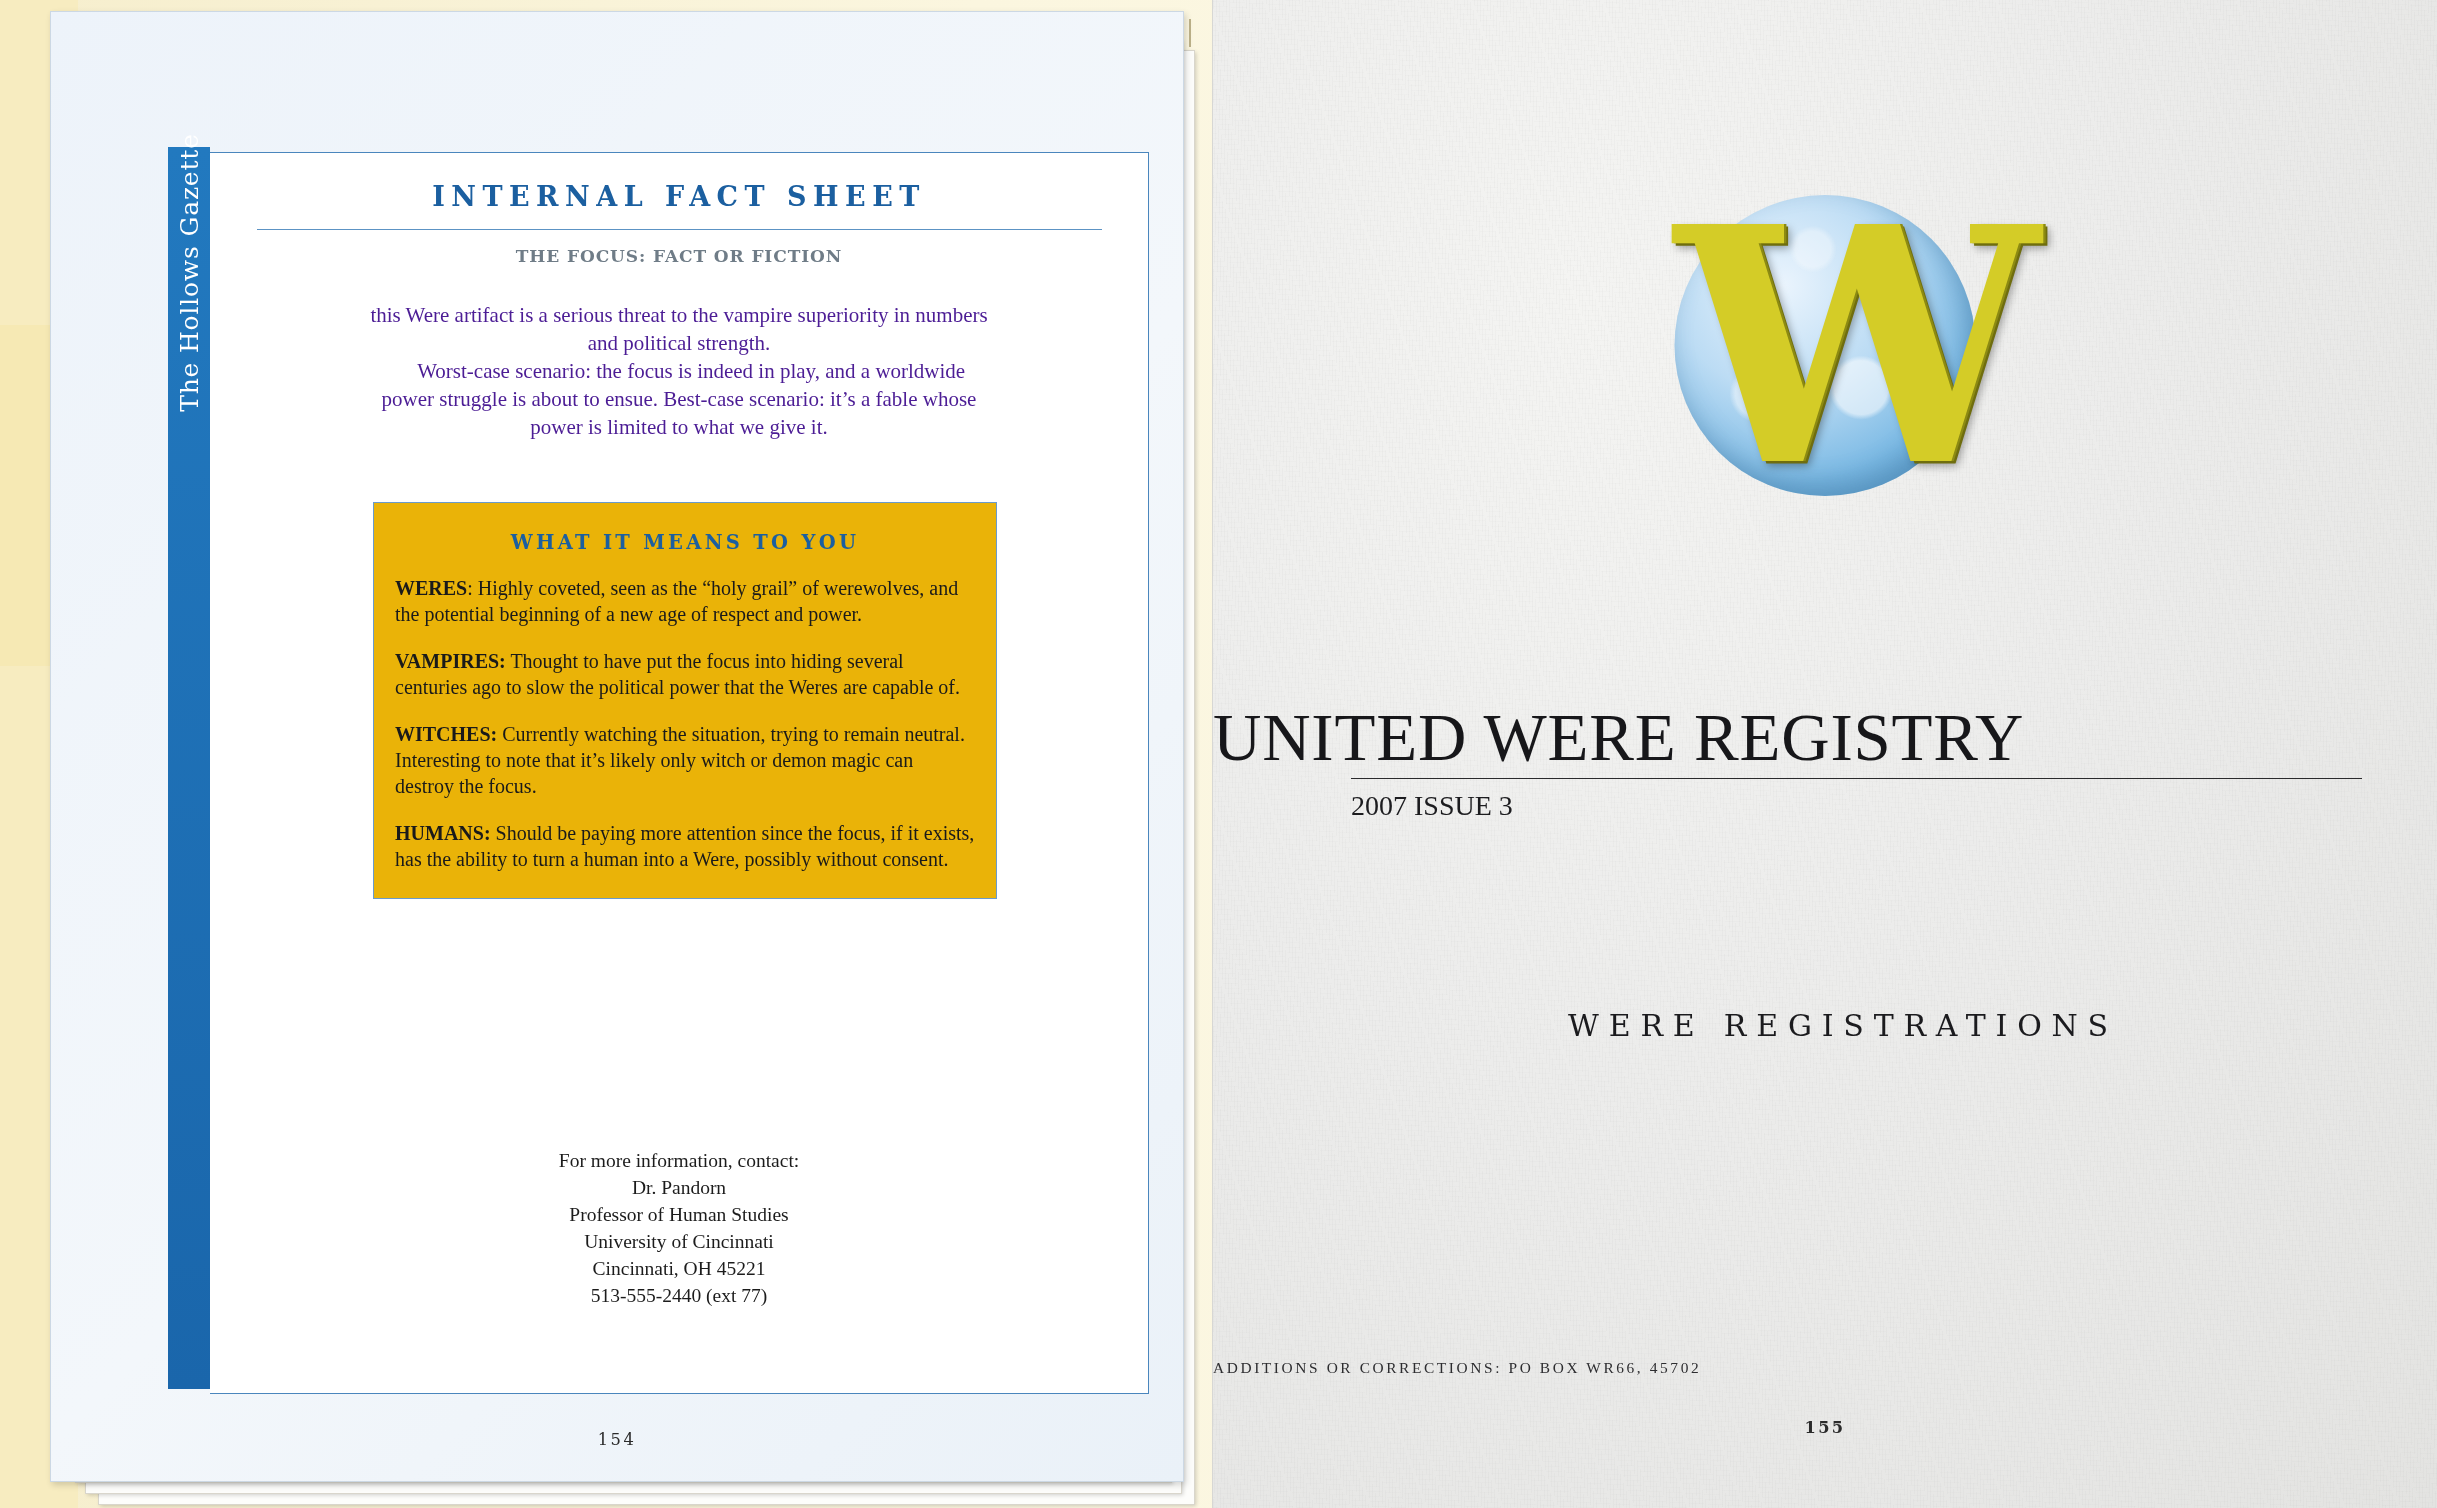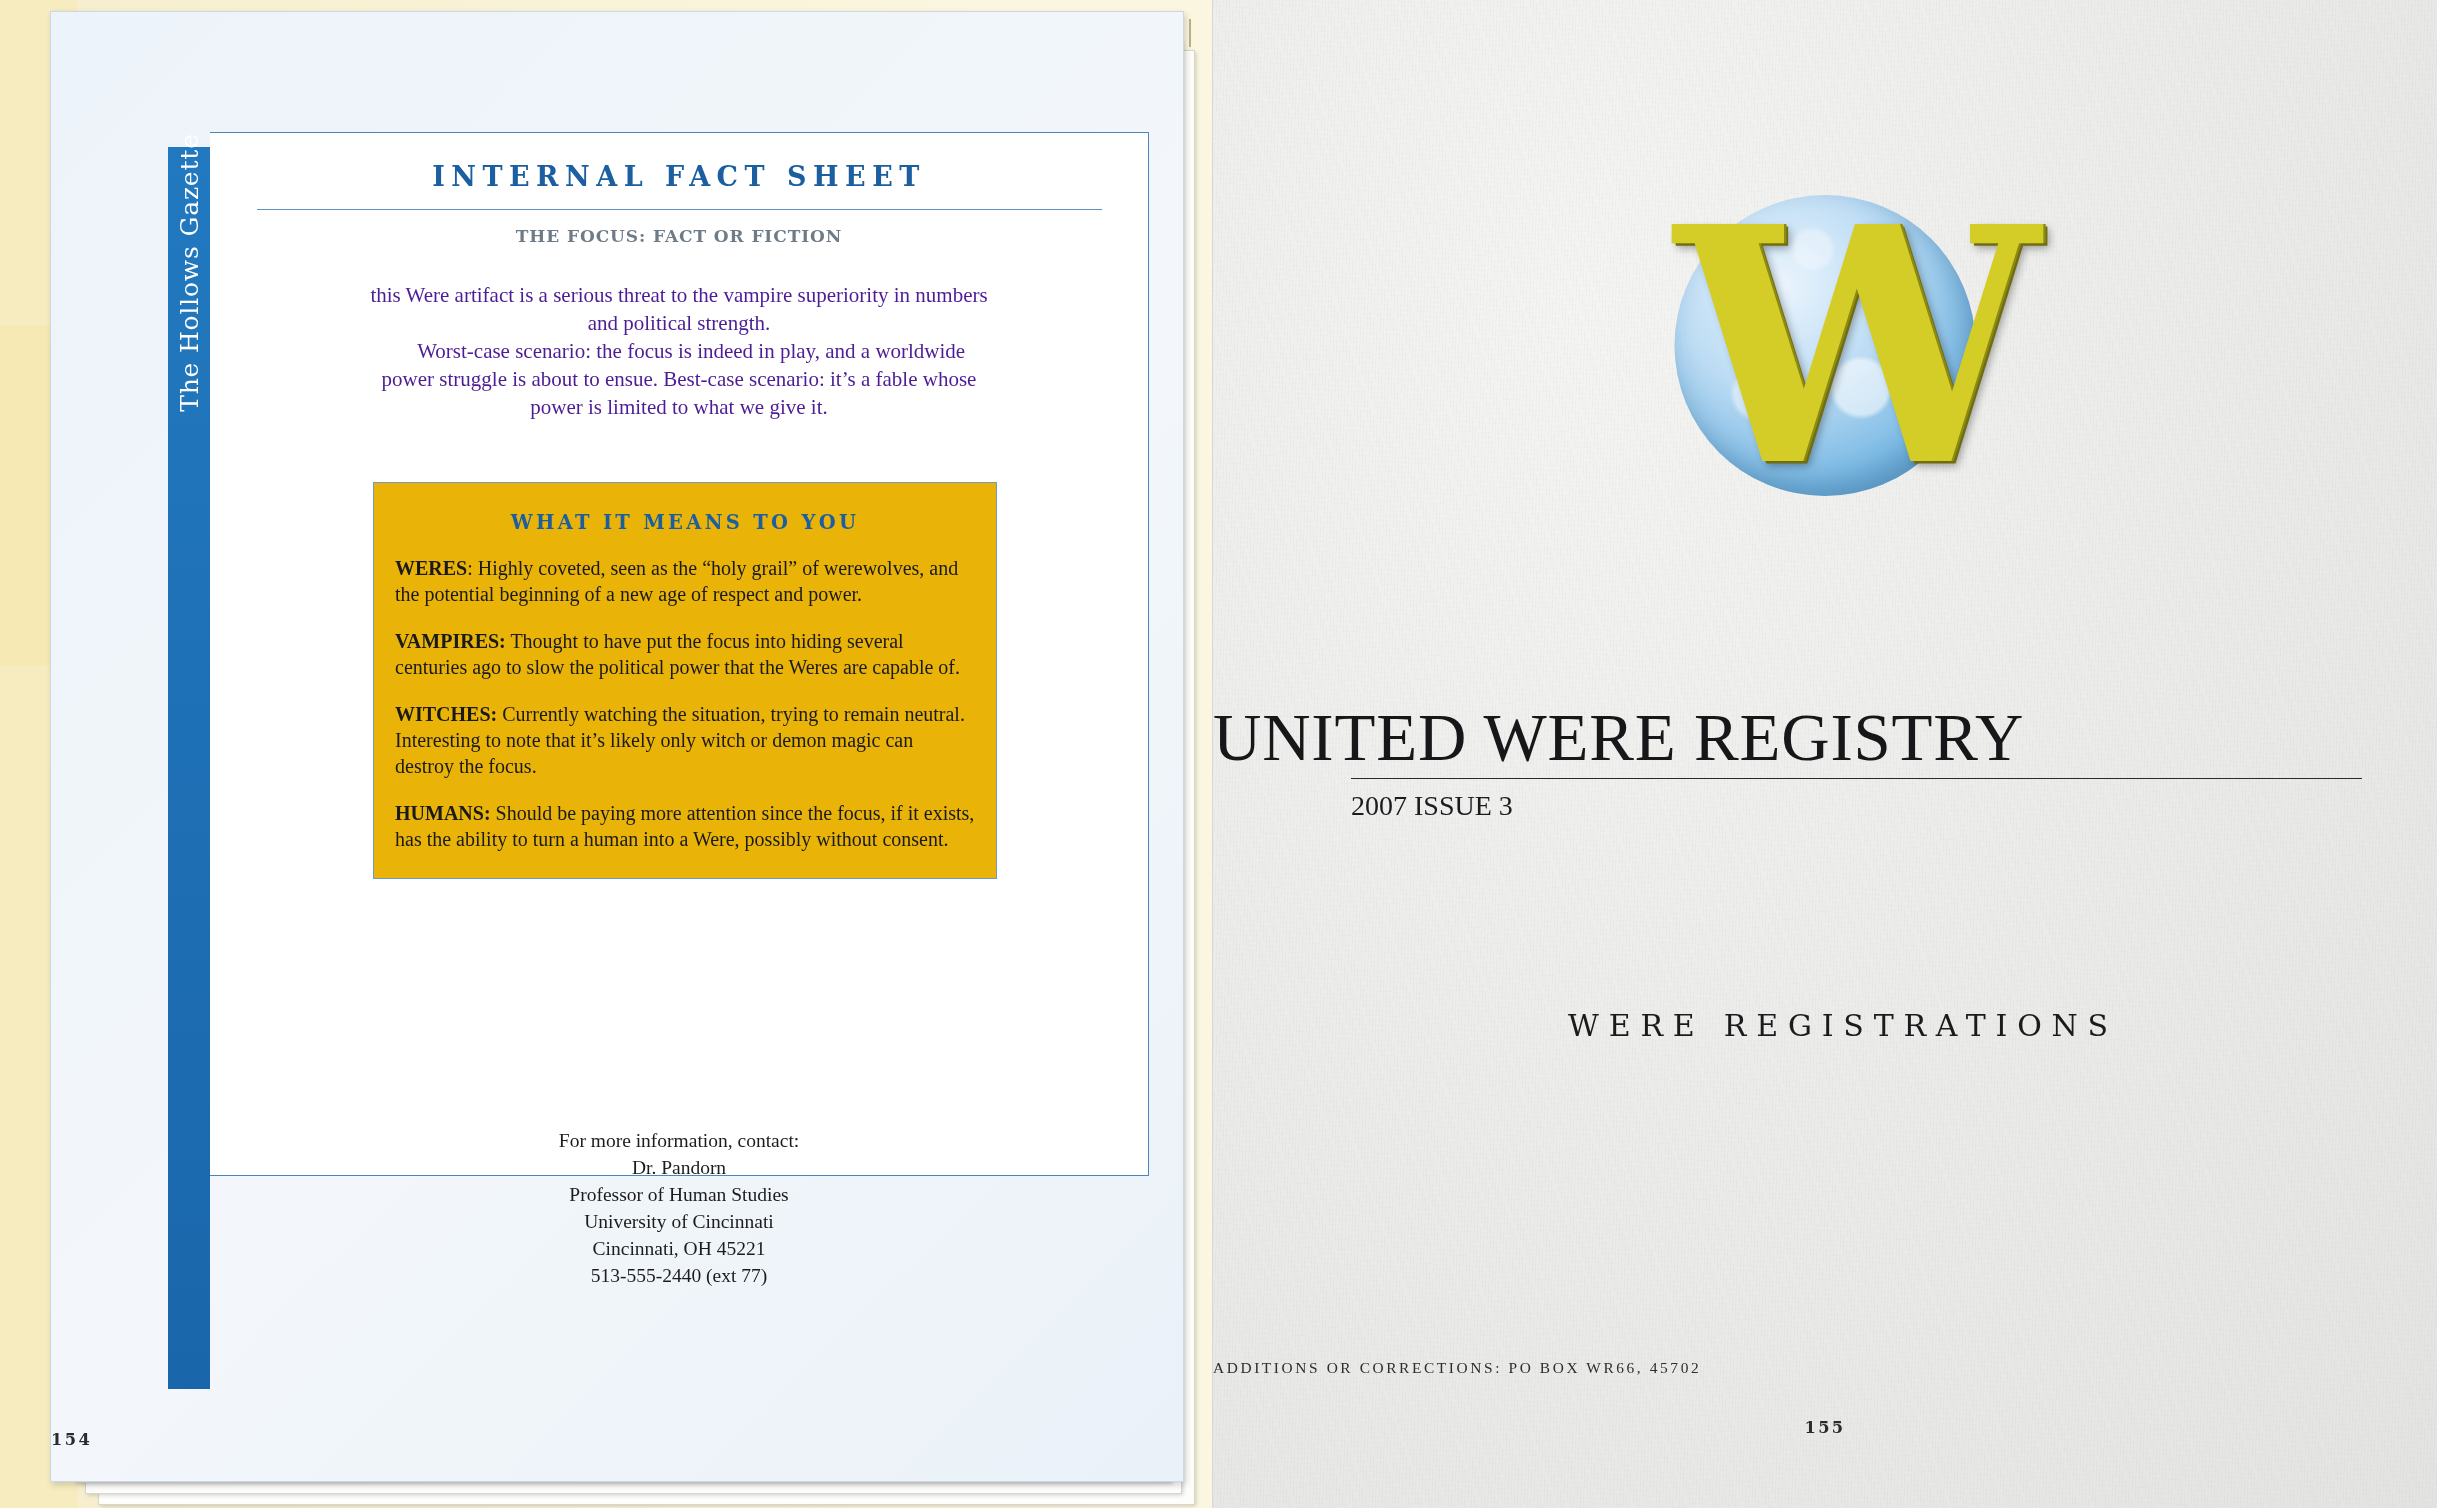--- a/index.html
+++ b/index.html
@@ -78,22 +78,22 @@
     color: #ffffff;
     font-family: "DejaVu Serif", serif;
     font-size: 25px;
     letter-spacing: 0.8px;
     white-space: nowrap;
   }
 
   
   .article-frame {
     position: absolute;
-    left: 159px; top: 120px;
-    width: 939px; height: 1044px;
+    left: 159px; top: 140px;
+    width: 939px; height: 1242px;
     background: #ffffff;
     border: 0.8px solid #4a86bd;
     border-left: none;
   }
 
   .fact-title {
     margin: 28px 0 0 0;
     text-align: center;
     color: #1b5fa0;
     font-family: "DejaVu Serif", serif;
@@ -159,23 +159,23 @@
     left: 0; right: 0; top: 995px;
     text-align: center;
     font-size: 19.5px;
     line-height: 1.38;
     color: #1c1c1c;
   }
 
   .folio-left {
     position: absolute;
     left: 0; right: 0; top: 1418px;
-    text-align: left;
-    font-family: "DejaVu Serif", serif;
-    font-weight: bold;
+    text-align: center;
+    font-family: "DejaVu Serif", serif;
+    font-weight: normal;
     font-size: 16.3px;
     letter-spacing: 2.4px;
     color: #2b2b2b;
   }
 
   
   .right-page {
     position: absolute;
     left: 1212px; top: 0;
     width: 1225px; height: 1508px;

